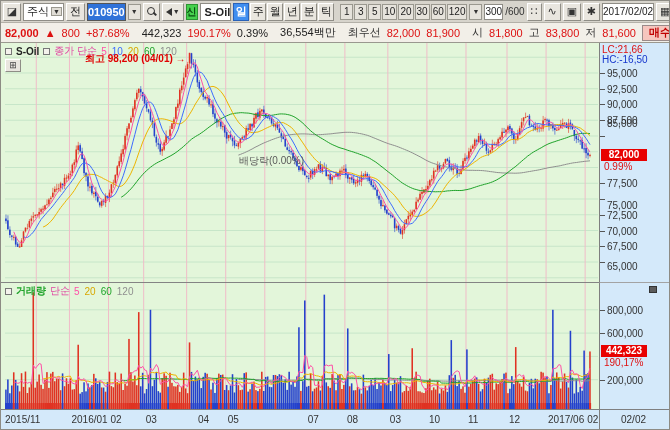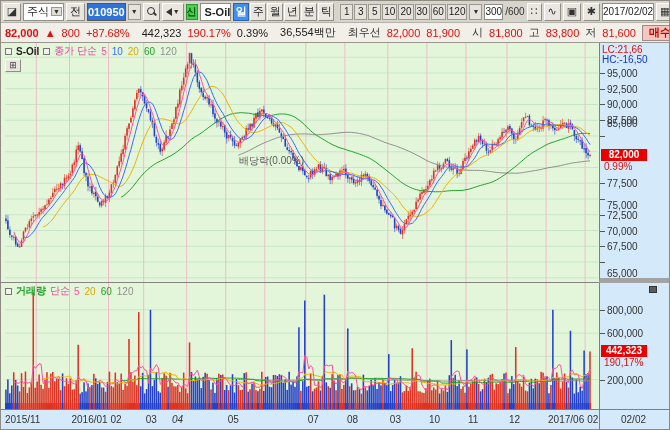--- a/index.html
+++ b/index.html
@@ -36,21 +36,21 @@
   .lbl { color:#333; }
   .trade-btn { height:16px; padding:0 6px; border:1px solid #9a8a8a; font-weight:bold; font-size:11px; display:flex; align-items:center; }
   .buy  { background:#f6c6be; color:#c00000; }
 
   
   .chart { position:relative; width:668px; height:386px; background:#e3f6da; }
   .price-pane { position:absolute; left:0; top:0; width:598px; height:240px; background:#e3f6da; border-bottom:1px solid #848484; }
   .volume-pane { position:absolute; left:0; top:240px; width:598px; height:120px; background:#e3f6da; }
   .strip-row { position:absolute; left:0; top:360px; width:598px; height:6px; background:#e3f6da; }
   .axis { position:absolute; left:598px; top:0; width:70px; background:#d4e9fa; border-left:1px solid #7f7f7f; font-size:10px; color:#333; }
-  .axis.price { height:240px; border-bottom:5px solid #a3a3a3;padding-left:40px; }
+  .axis.price { height:240px; border-bottom:1px solid #a3a3a3;padding-left:40px; }
   .axis.vol { top:240px; height:126px; }
   .dateaxis { position:absolute; left:0; top:366px; width:668px; height:20px; background:#d4e9fa; border-top:1px solid #7f7f7f; font-size:10px; color:#333; }
   .dateaxis .corner-sep { position:absolute; left:598px; top:0; width:1px; height:20px; background:#7f7f7f; }
   .tick { position:absolute; left:7px; }
   .tickmark { position:absolute; left:0; width:5px; height:1px; background:#555; }
   .cur-box { position:absolute; left:1px; width:46px; height:12px; background:#e80000; color:#fff; font-size:10px; font-weight:bold; text-align:center; line-height:12px; }
   .cur-pct { position:absolute; left:4px; font-size:10px; color:#dd1111; }
   .lc { position:absolute; left:2px; top:1px; color:#dd1111; font-size:10px; }
   .hc { position:absolute; left:2px; top:11px; color:#1535cc; font-size:10px; }
   .legend { position:absolute; left:4px; top:1px; display:flex; align-items:center; gap:4px; font-size:10px; }
@@ -806,20 +806,21 @@
         <span style="color:#e040a0">종가 단순</span>
         <span id="price-ma-labels" style="display:inline-flex;gap:5px">
             <span style="color: rgb(255, 79, 167);">5</span>
             <span style="color: rgb(61, 107, 255);">10</span>
             <span style="color: rgb(216, 168, 0);">20</span>
             <span style="color: rgb(31, 163, 42);">60</span>
             <span style="color: rgb(143, 143, 143);">120</span>
           </span>
       </div>
       <div class="tool-btn">⊞</div>
+      <div class="anno hi" style="left:84px;top:9px">최고 98,200 (04/01) →</div>
       <div class="anno ev" style="left:238px;top:111px">배당락(0.00%)</div>
     </div>
 
     <div class="volume-pane">
       <svg id="volSvg" width="598" height="120">
           <line x1="4" y1="96.69902912621359" x2="597" y2="96.69902912621359" stroke="#c7e6c9" stroke-width="1"></line>
           <line x1="4" y1="73.39805825242718" x2="597" y2="73.39805825242718" stroke="#c7e6c9" stroke-width="1"></line>
           <line x1="4" y1="50.09708737864078" x2="597" y2="50.09708737864078" stroke="#c7e6c9" stroke-width="1"></line>
           <line x1="4" y1="26.796116504854368" x2="597" y2="26.796116504854368" stroke="#c7e6c9" stroke-width="1"></line>
           <line x1="35.25333333333333" y1="0" x2="35.25333333333333" y2="120" stroke="#f0bcc8" stroke-width="1"></line>
@@ -1479,21 +1480,21 @@
         <div class="tick" style="top: 135.257px;">77,500</div>
         <div class="tickmark" style="top: 156.009px;"></div>
         <div class="tick" style="top: 157px;">75,000</div>
         <div class="tickmark" style="top: 171.762px;"></div>
         <div class="tick" style="top: 166.762px;">72,500</div>
         <div class="tickmark" style="top: 187.514px;"></div>
         <div class="tick" style="top: 182.514px;">70,000</div>
         <div class="tickmark" style="top: 203.266px;"></div>
         <div class="tick" style="top: 198.266px;">67,500</div>
         <div class="tickmark" style="top: 219.018px;"></div>
-        <div class="tick" style="top: 218px; margin-top: 7px;">65,000</div>
+        <div class="tick" style="top: 218px;">65,000</div>
       </div>
 
     <div class="axis vol" id="volAxis">
       <div class="resize-handle"></div>
       <div class="cur-box" id="curVolBox" style="top: 62.4672px;">442,323</div>
       <div class="cur-pct" id="curVolPct" style="top: 74.4672px;">190,17%</div>
     <div class="tickmark" style="top: 26.7961px;"></div>
         <div class="tick" style="top: 21.7961px;">800,000</div>
         <div class="tickmark" style="top: 50.0971px;"></div>
         <div class="tick" style="top: 45.0971px;">600,000</div>
@@ -1501,21 +1502,21 @@
         <div class="tick" style="top: 91.699px;">200,000</div>
       </div>
 
     <div class="dateaxis" id="dateAxis">
       <div class="corner-sep"></div>
       <div class="datelabel" style="left:620px">02/02</div>
     <div class="datelabel" style="left: 4px;">2015/11</div>
         <div class="datelabel" style="left: 70.46px;">2016/01</div>
         <div class="datelabel" style="left: 109.527px;">02</div>
         <div class="datelabel" style="left: 144.687px;">03</div>
-        <div class="datelabel" style="left: 171px; font-style: italic;">04</div>
+        <div class="datelabel" style="left: 197px;">04</div>
         <div class="datelabel" style="left: 226.727px;">05</div>
         <div class="datelabel" style="left: 265.793px; margin-top: 20px;">06</div>
         <div class="datelabel" style="left: 306.813px;">07</div>
         <div class="datelabel" style="left: 345.88px;">08</div>
         <div class="datelabel" style="left: 388.853px;">03</div>
         <div class="datelabel" style="left: 427.92px;">10</div>
         <div class="datelabel" style="left: 466.987px;">11</div>
         <div class="datelabel" style="left: 508.007px;">12</div>
         <div class="datelabel" style="left: 547.073px;">2017/06</div>
         <div class="datelabel" style="left: 586.14px;">02</div>

